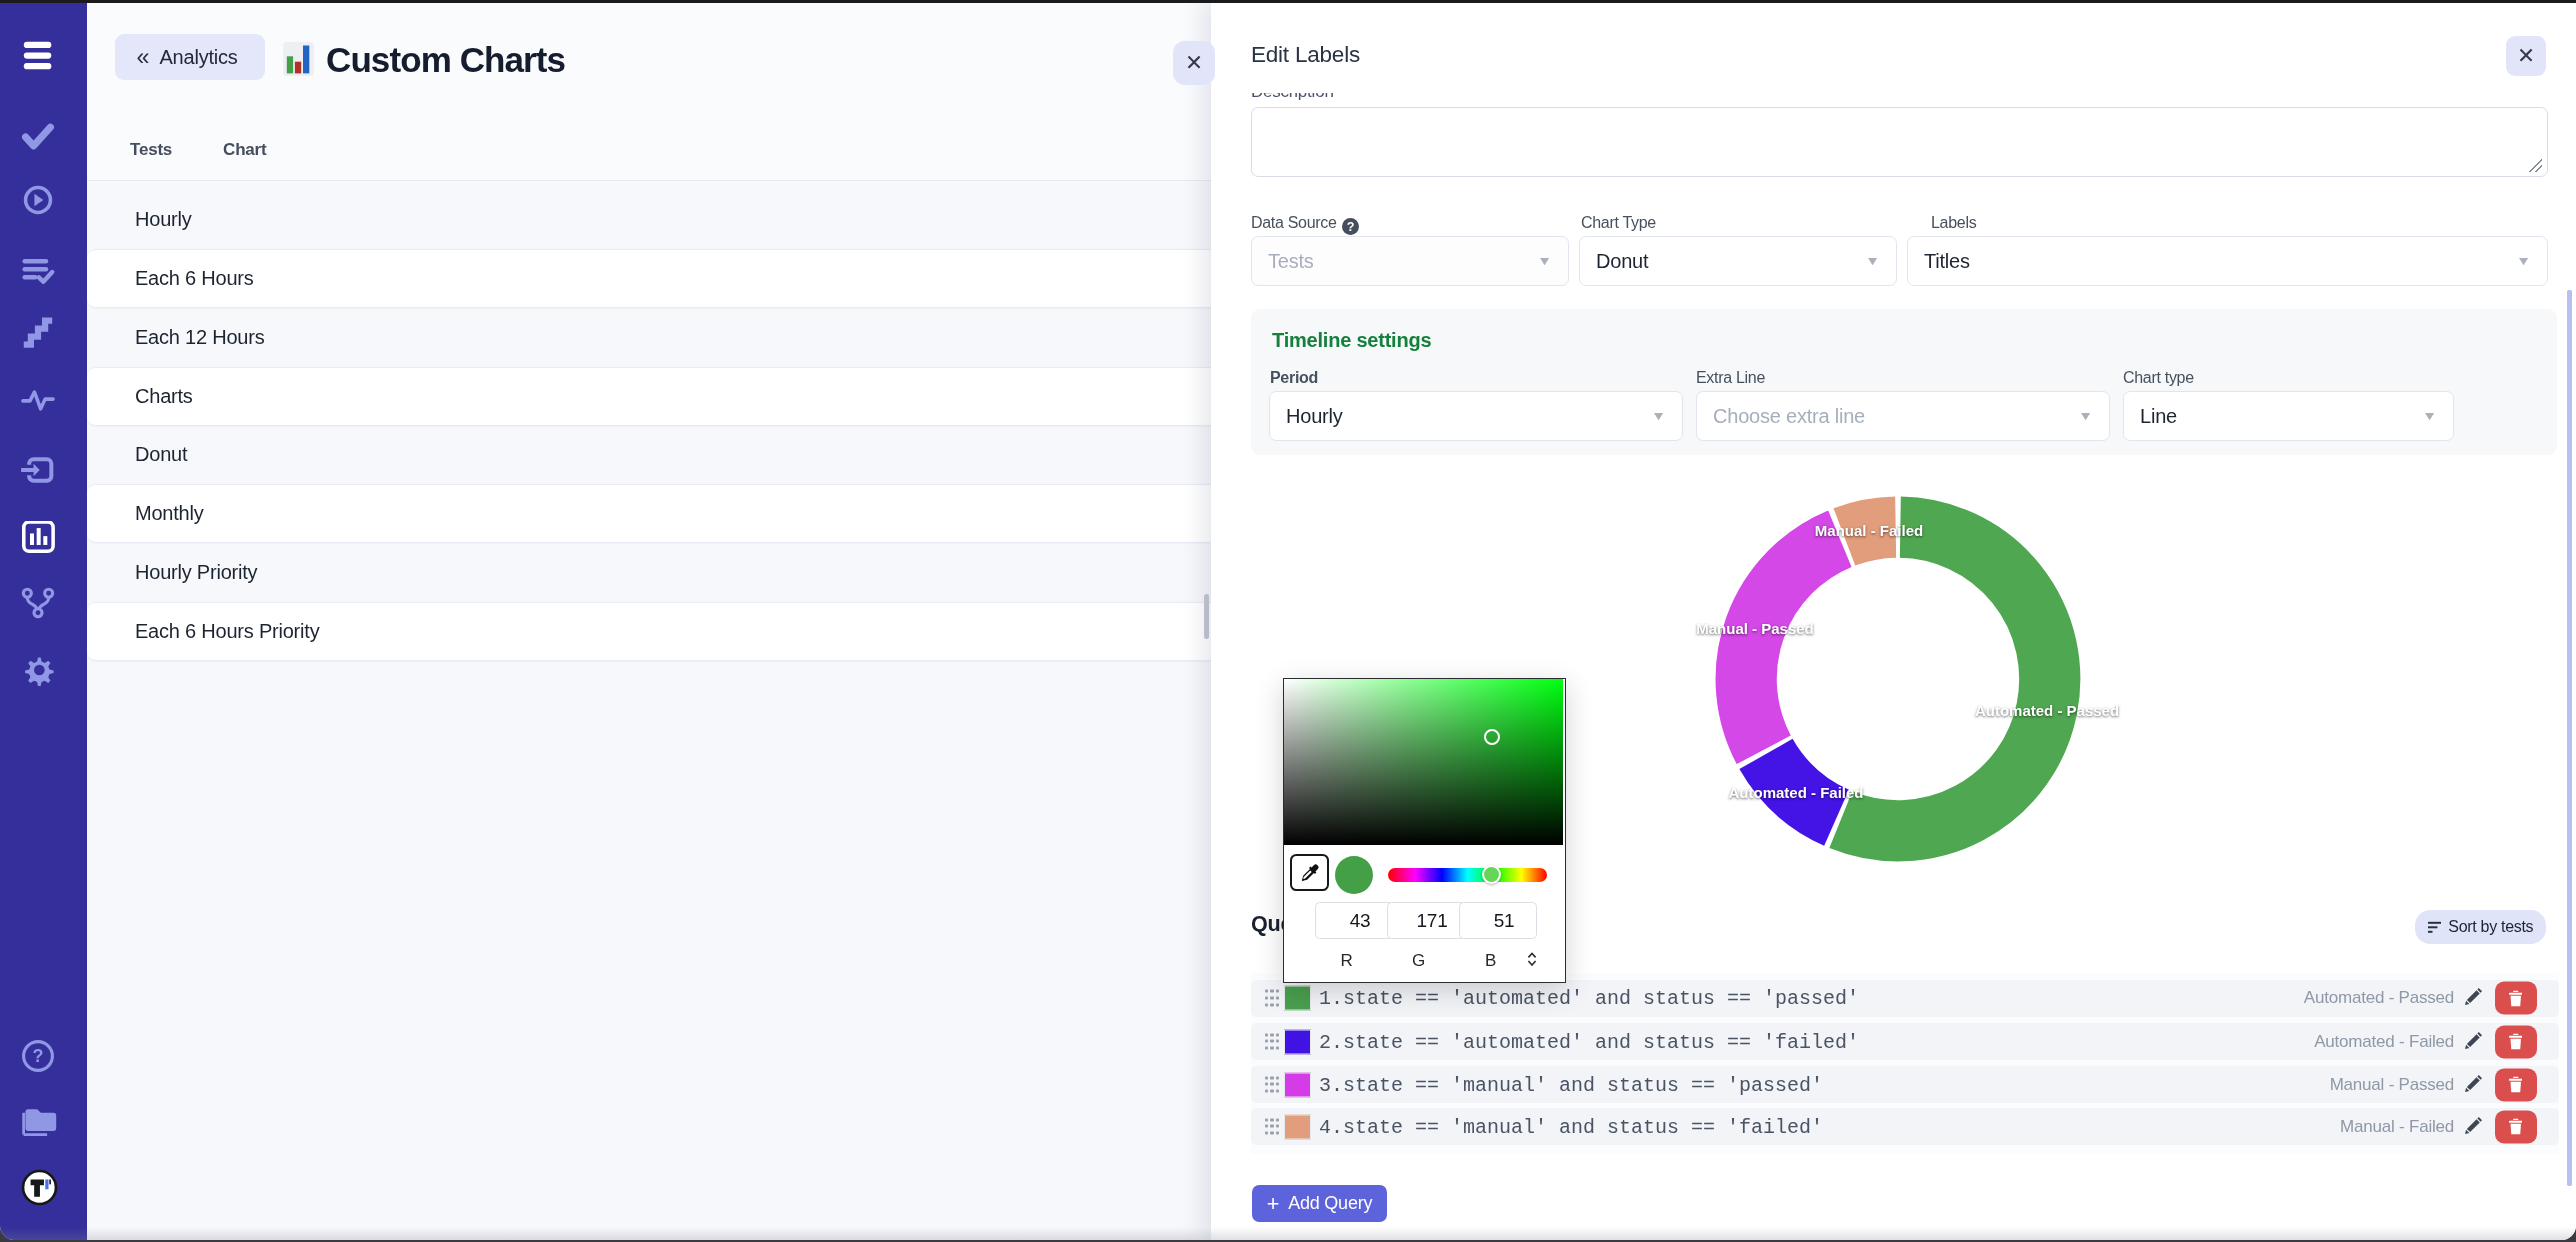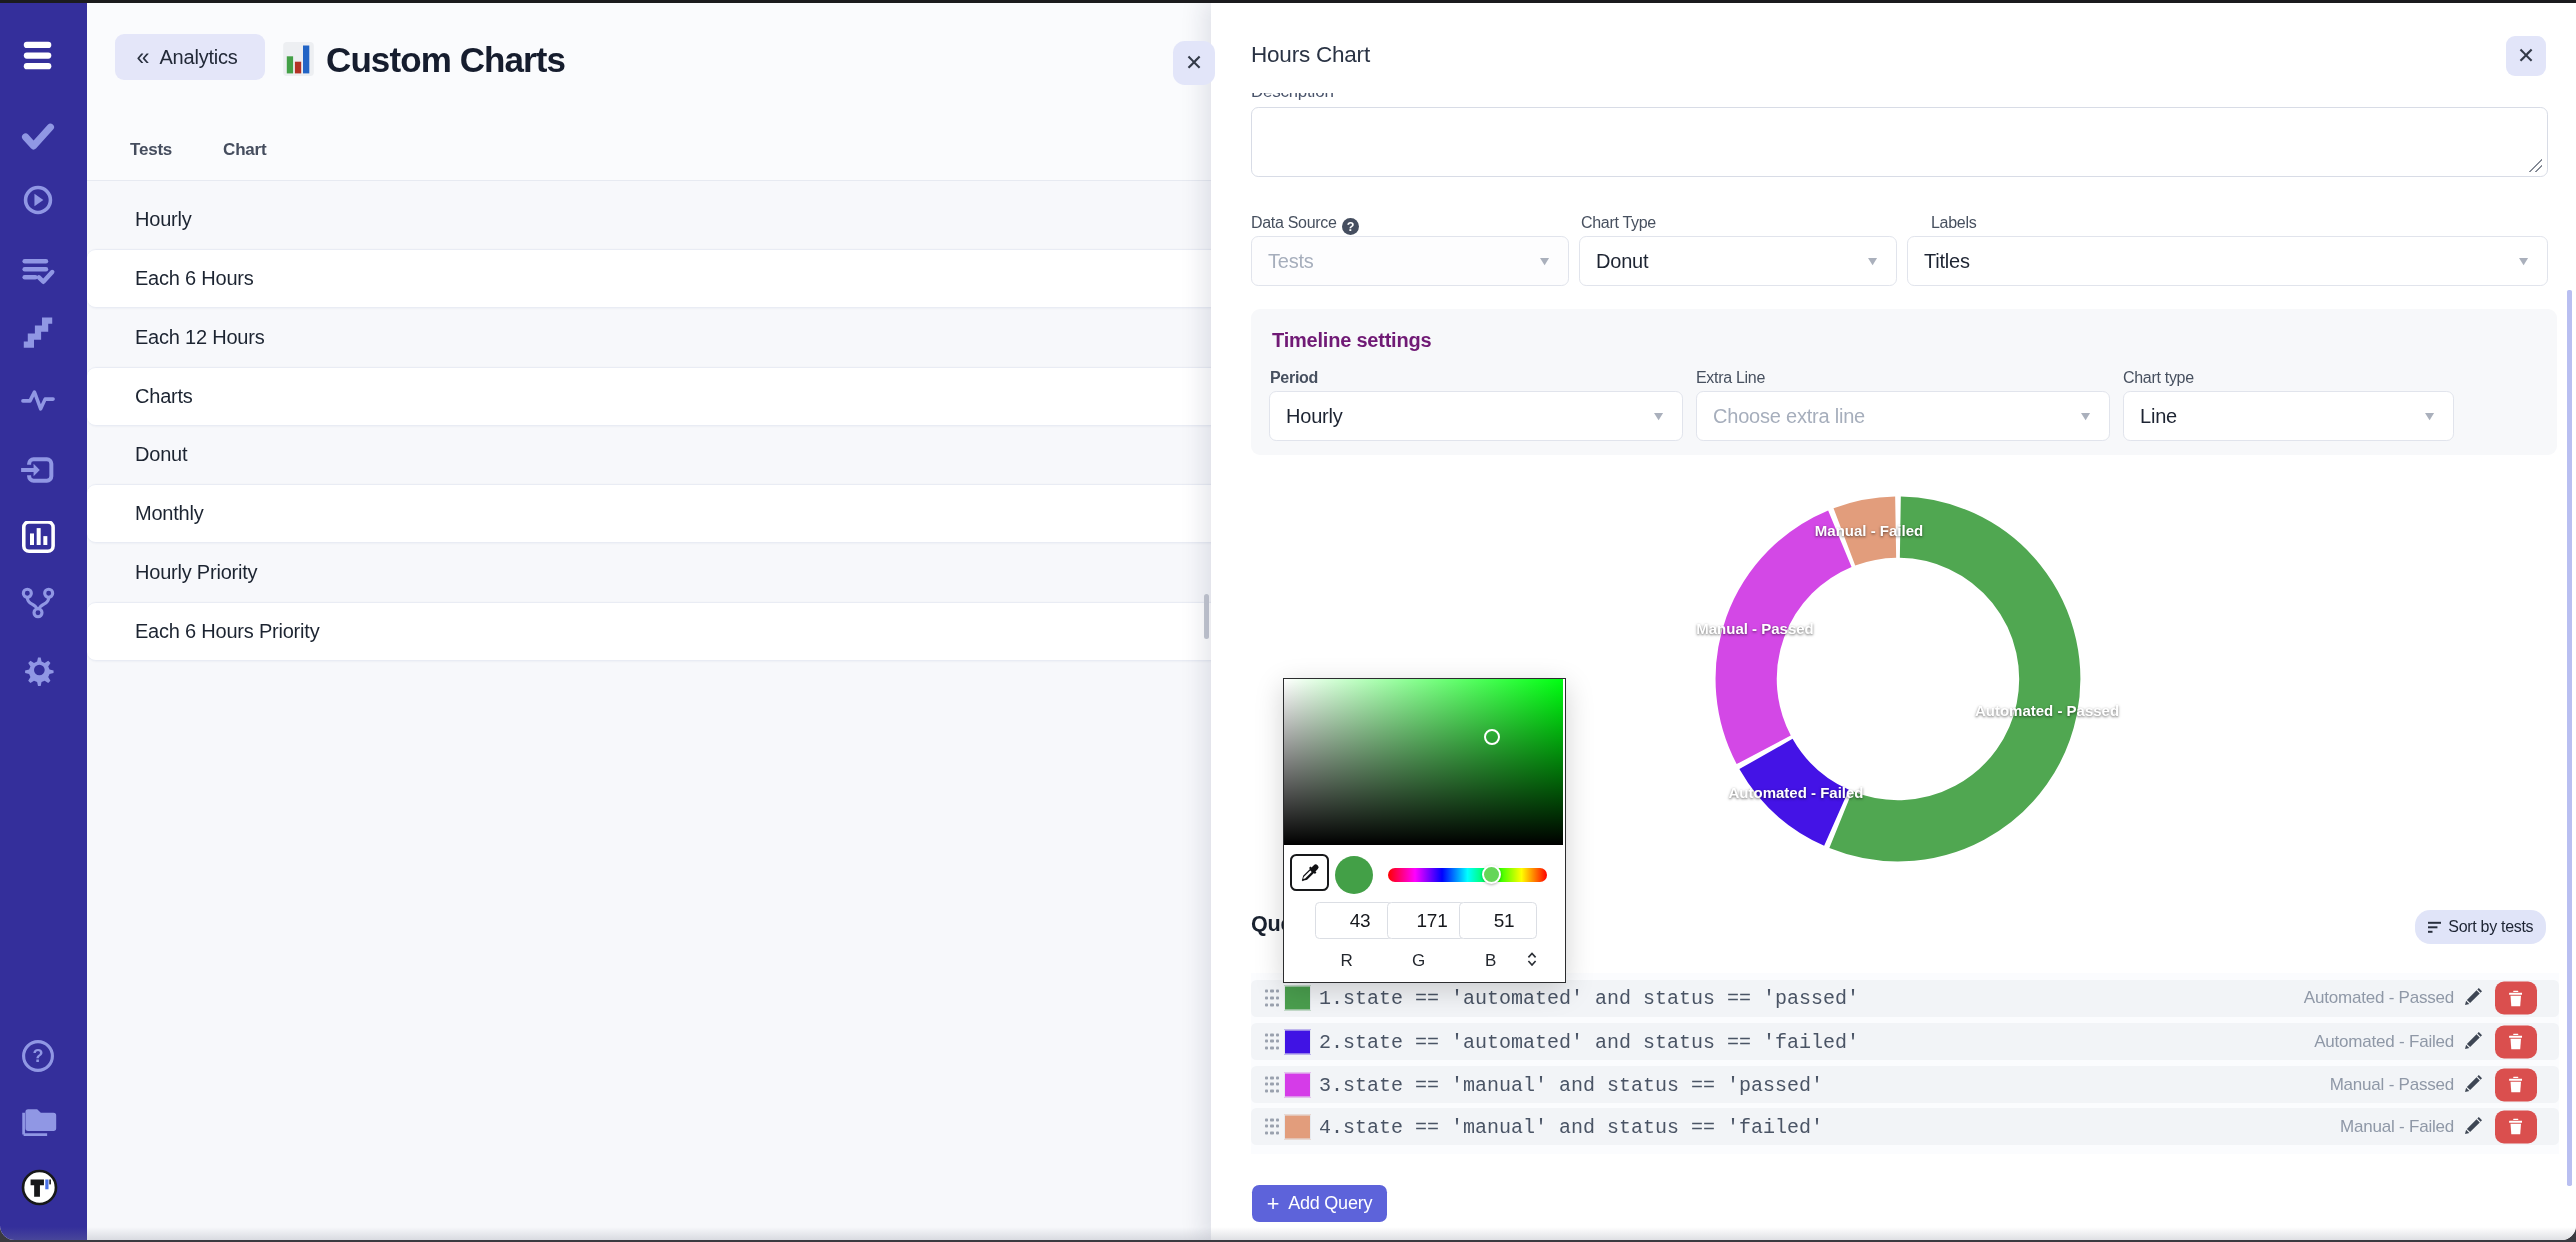--- a/index.html
+++ b/index.html
@@ -42,21 +42,21 @@
 .resz { position:absolute; right:5.4px; bottom:4.5px; width:12.6px; height:12.6px;
   background:linear-gradient(135deg, transparent 48%, #858b96 48%, #858b96 55%, transparent 55%, transparent 70%, #858b96 70%, #858b96 77%, transparent 77%); }
 .flabel { font-size:16px; color:#47505f; letter-spacing:-0.3px; }
 .sel { border:1.8px solid #e1e4ec; border-radius:7.2px; background:#fff; display:flex; align-items:center;
   font-size:20px; color:#1d2432; padding:0 16px; height:50px; }
 .sel .car { margin-left:auto; color:#aab0bc; font-size:15.3px; transform:scaleY(0.8); }
 .help { display:inline-flex; width:17px; height:17px; border-radius:50%; background:#454e5f; color:#fff;
   font-size:12.6px; font-weight:bold; align-items:center; justify-content:center; vertical-align:-2.7px; margin-left:5.4px;}
 
 #timeline { left:40px; top:309px; width:1306px; height:146px; background:#f7f8fa; border-radius:9px; }
-#tl-title { left:61px; top:329px; font-size:20px; font-weight:bold; color:#701a75;text-align:right; }
+#tl-title { left:61px; top:329px; font-size:20px; font-weight:bold; color:#15803d;text-align:right; }
 
 
 .dlabel { position:absolute; transform:translate(-50%,-50%); font-size:15px; font-weight:bold; color:#fff;
   text-shadow:0 1.8px 2.7px rgba(0,0,0,0.6); white-space:nowrap; letter-spacing:0; }
 
 
 #queries-h { left:40px; top:911px; font-size:21.6px; font-weight:bold; color:#1a2230; }
 #sortbtn { left:1204px; top:910px; width:131px; height:34px; background:#e0e4f8; border-radius:15.3px;
   display:flex; align-items:center; color:#1d2433; font-size:16px; letter-spacing:-0.3px; }
 .qsec { left:40px; top:973px; width:1308px; height:181px; background:#fbfcfe; }
@@ -181,21 +181,21 @@
       <div class="abs lrow card" style="top:367px">Charts</div>
       <div class="abs lrow" style="top:425px">Donut</div>
       <div class="abs lrow card" style="top:484px">Monthly</div>
       <div class="abs lrow" style="top:543px">Hourly Priority</div>
       <div class="abs lrow card" style="top:602px">Each 6 Hours Priority</div>
     </div>
   <div id="pscroll" class="abs"></div>
 </div>
 <div id="xleft" class="abs">✕</div>
 <div id="drawer" class="abs">
-  <div id="edit-title" class="in">Hours Chart</div>
+  <div id="edit-title" class="in">Edit Labels</div>
   <div id="xright" class="in">✕</div>
   <div id="fraglabel" class="in">
       <div>Description</div>
     </div>
   <div id="textarea" class="in">
       <div class="resz"></div>
     </div>
   <div class="in flabel" style="left:40px; top:214px;">Data Source<span class="help">?</span></div>
   <div class="in flabel" style="left:370px; top:214px;">Chart Type</div>
   <div class="in flabel" style="left:720px; top:214px;">Labels</div>

